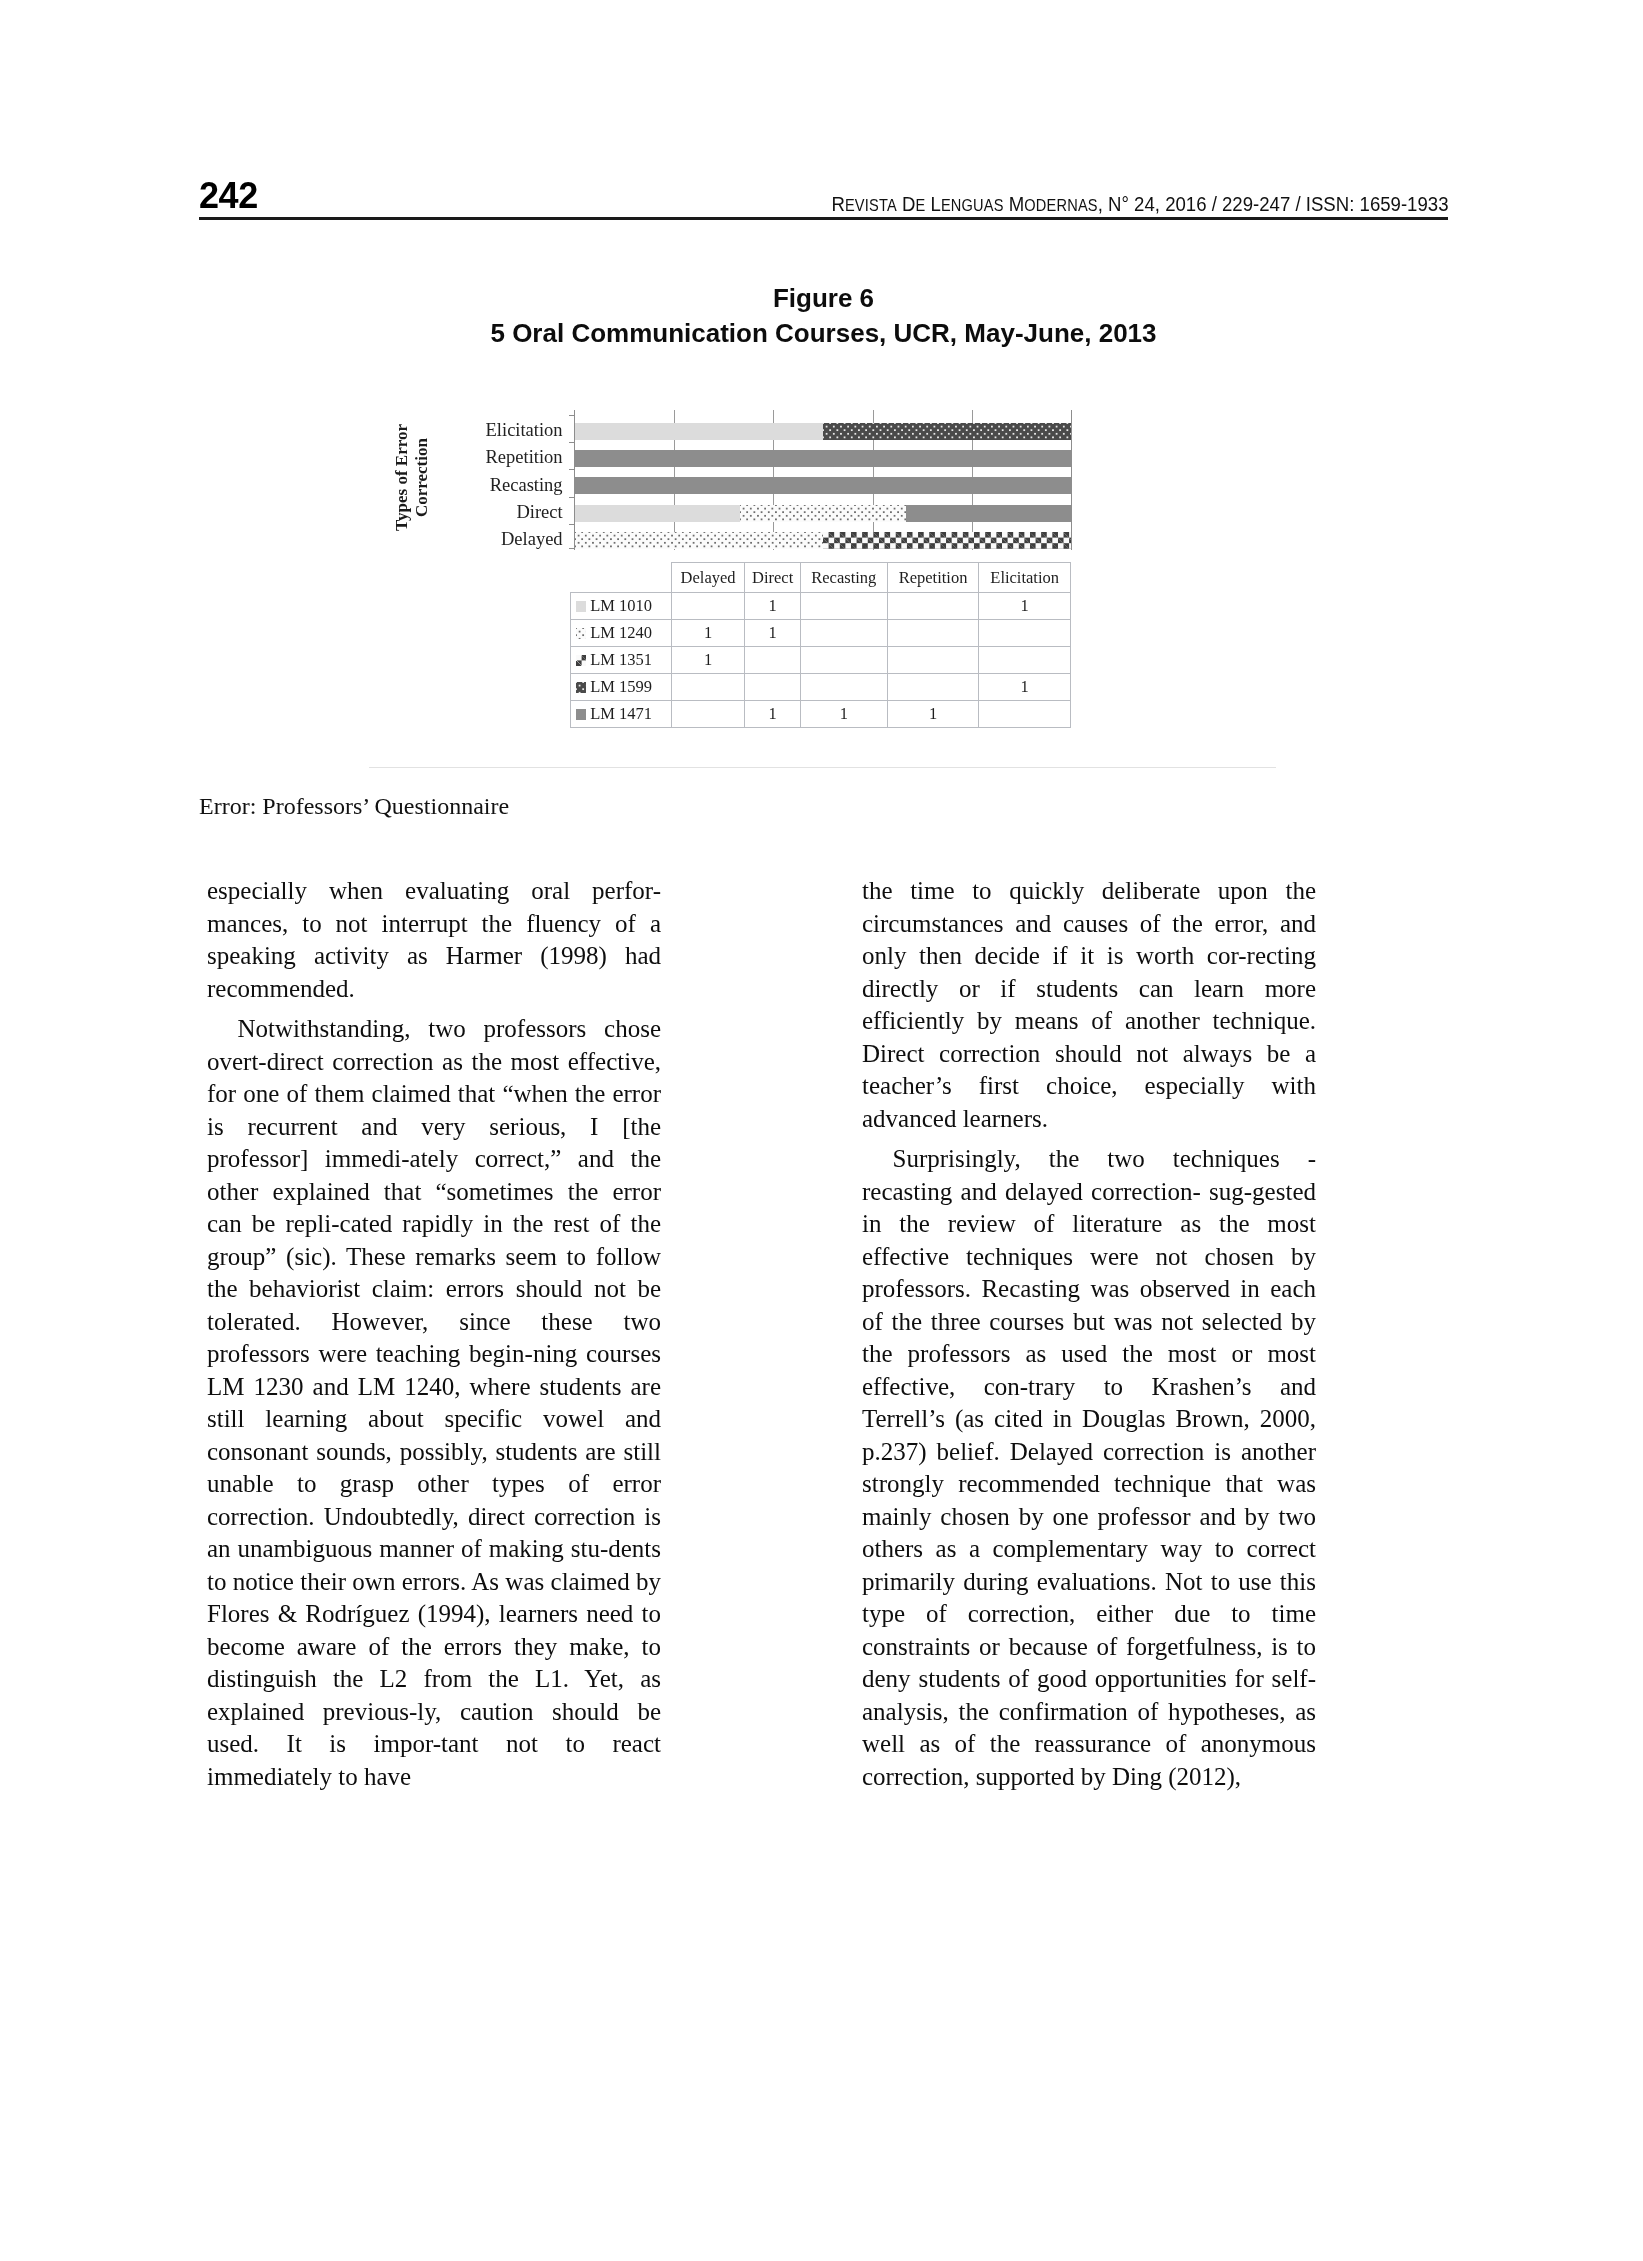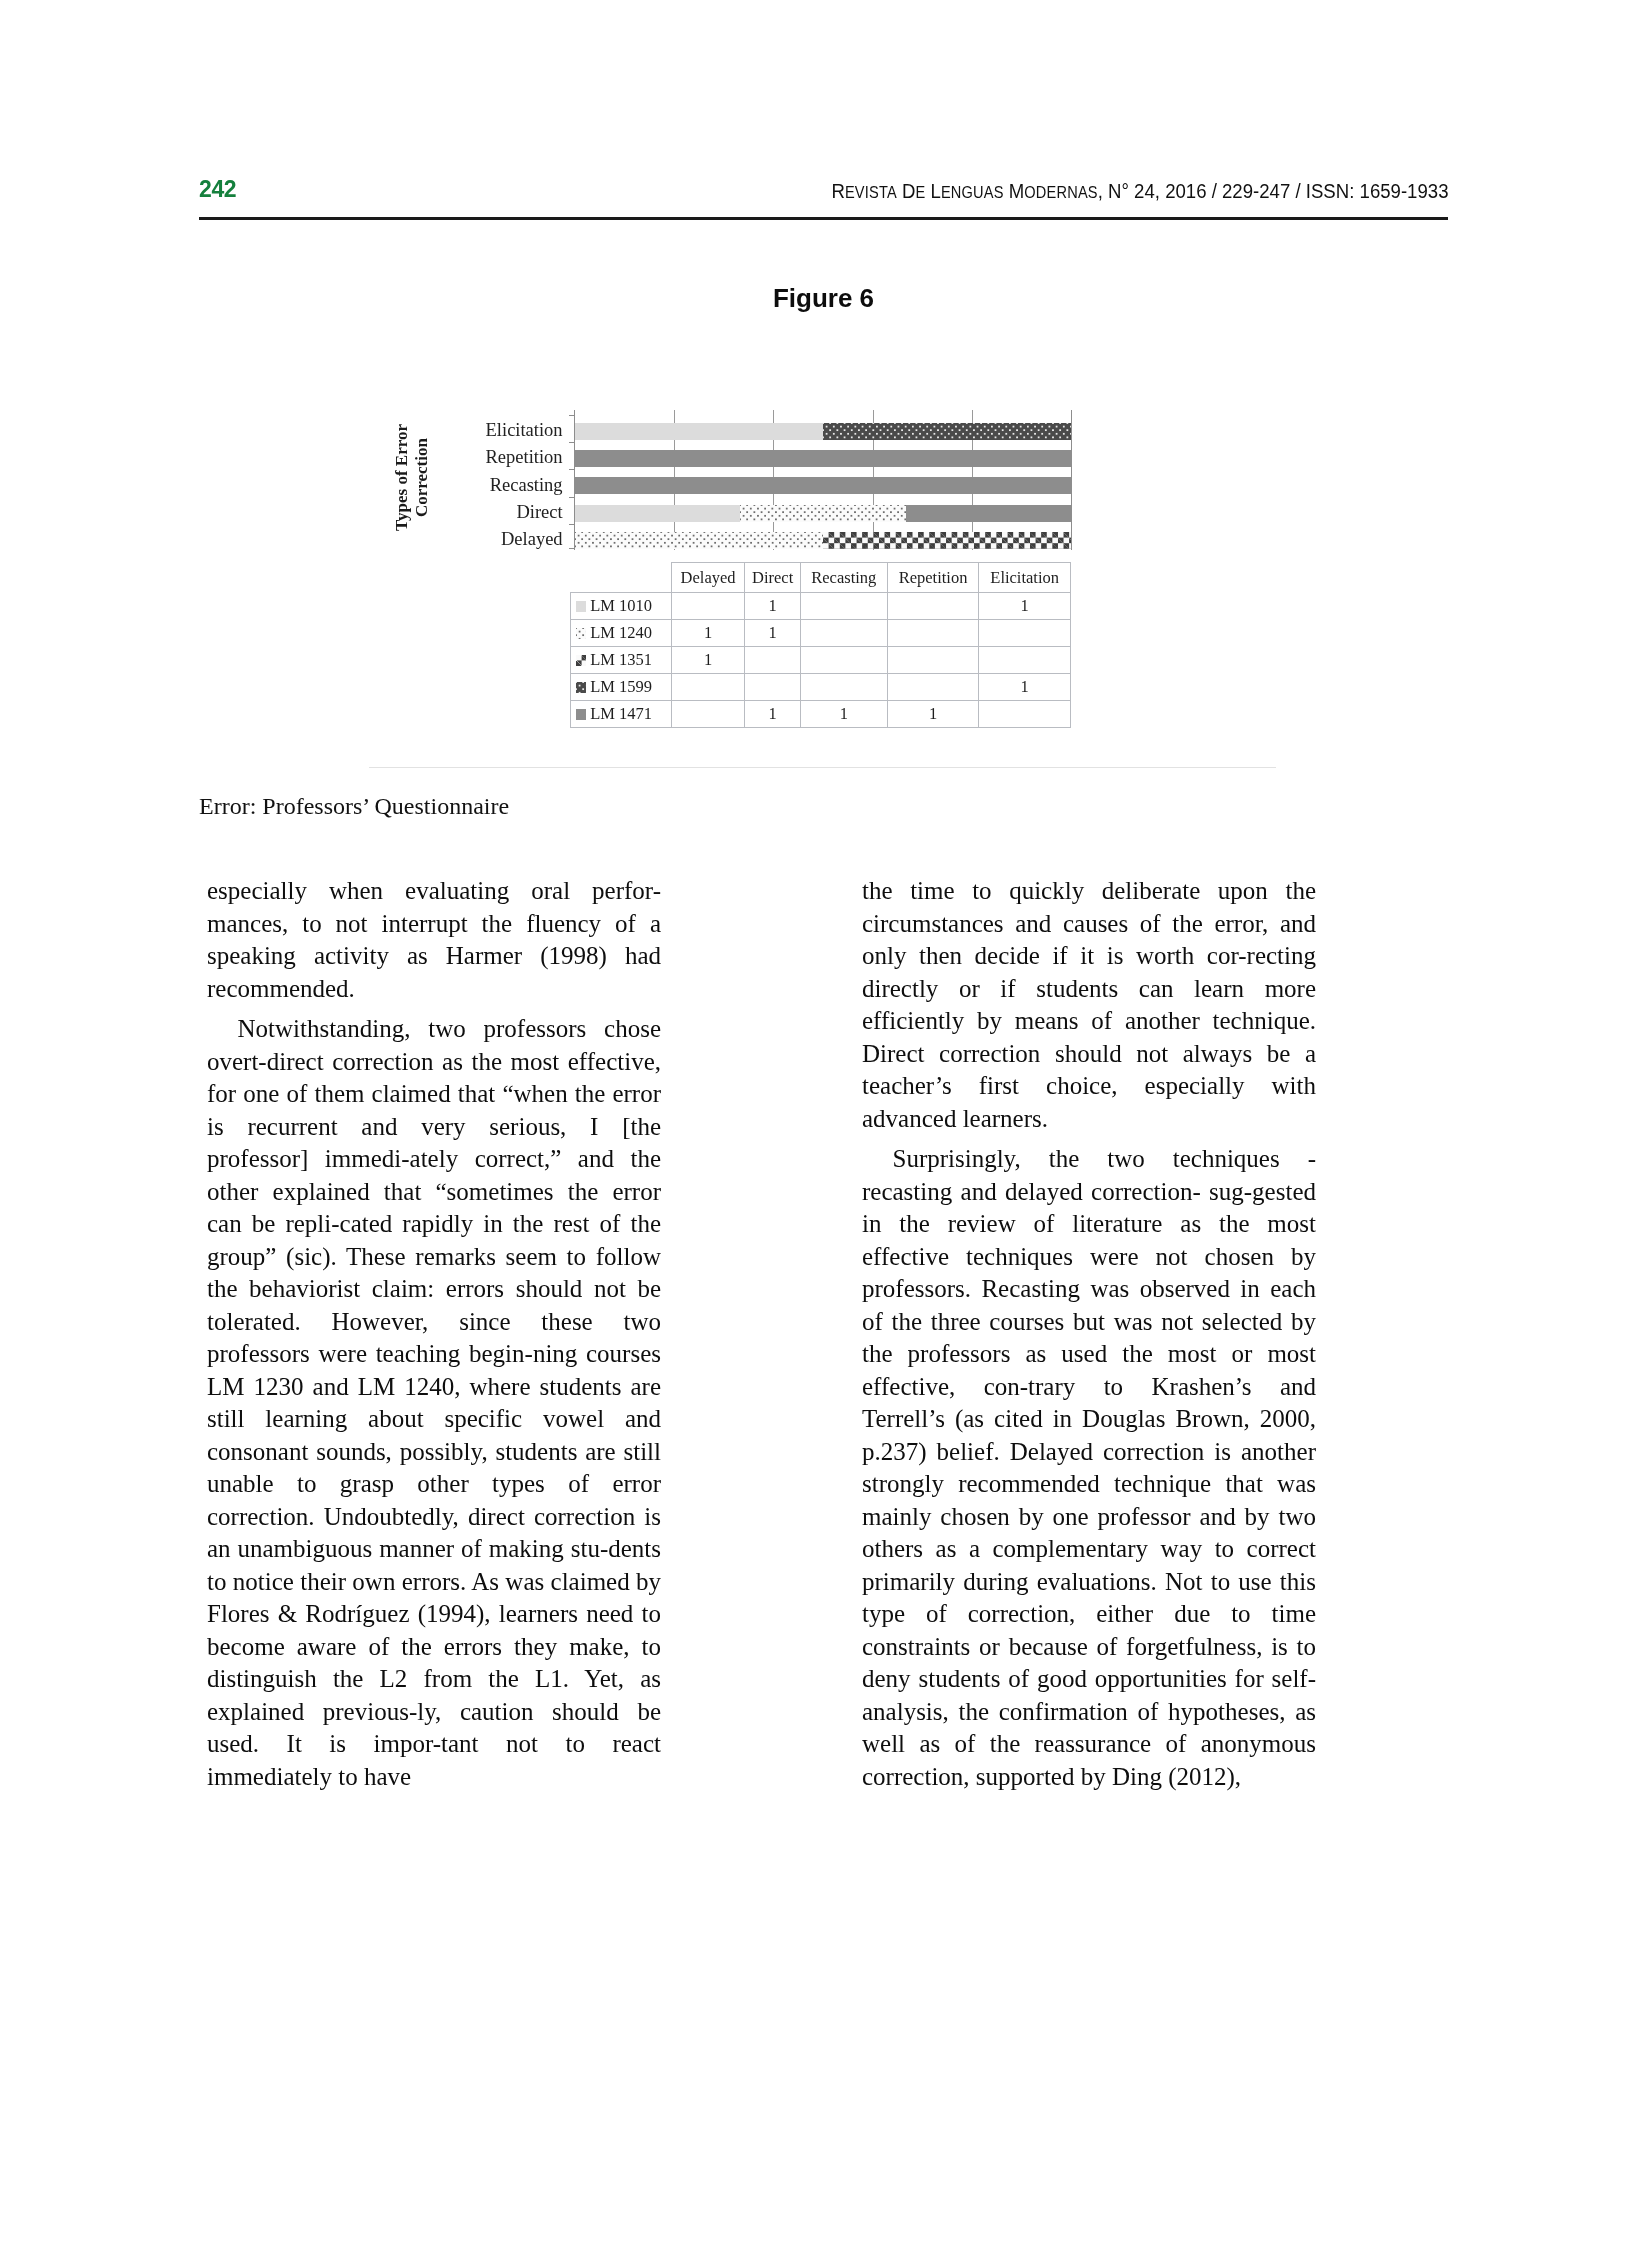--- a/index.html
+++ b/index.html
@@ -22,23 +22,23 @@
     position:absolute;
     left:199px; top:178px;
     width:1249px;
     display:flex;
     align-items:flex-end;
     justify-content:space-between;
   }
   .folio {
     font-family:"Liberation Sans", sans-serif;
     font-weight:bold;
-    font-size:23px;
+    font-size:36px;
     letter-spacing:-0.4px;
-    color:#15803d;
+    color:#000000;
     line-height:1;
   }
   .journal-line {
     font-family:"Liberation Sans", sans-serif;
     font-size:20px;
     color:#111;
     line-height:1;
     white-space:nowrap;
     transform:scaleX(0.93);
     transform-origin:right bottom;
@@ -245,20 +245,21 @@
   <div class="runhead">
     <div class="folio">242</div>
     <div class="journal-line">
       <span class="sc">R</span><span class="lc">evista</span><span class="sc"> </span><span class="sc">D</span><span class="lc">e</span><span class="sc"> </span><span class="sc">L</span><span class="lc">enguas</span><span class="sc"> </span><span class="sc">M</span><span class="lc">odernas</span><span class="sc">, N° 24, 2016  /  229-247  /  ISSN: 1659-1933</span>
     </div>
   </div>
   <div class="rule"></div>
 
   <div class="figure-title">
     <span class="ln">Figure 6</span>
+    <span class="ln">5 Oral Communication Courses, UCR, May-June, 2013</span>
   </div>
 
   <div class="figure-box">
 
     <div class="chart-area">
 
       <div class="ylabel">
         <div class="ylabel-inner">
           <span>Types of Error</span>
           <span>Correction</span>

